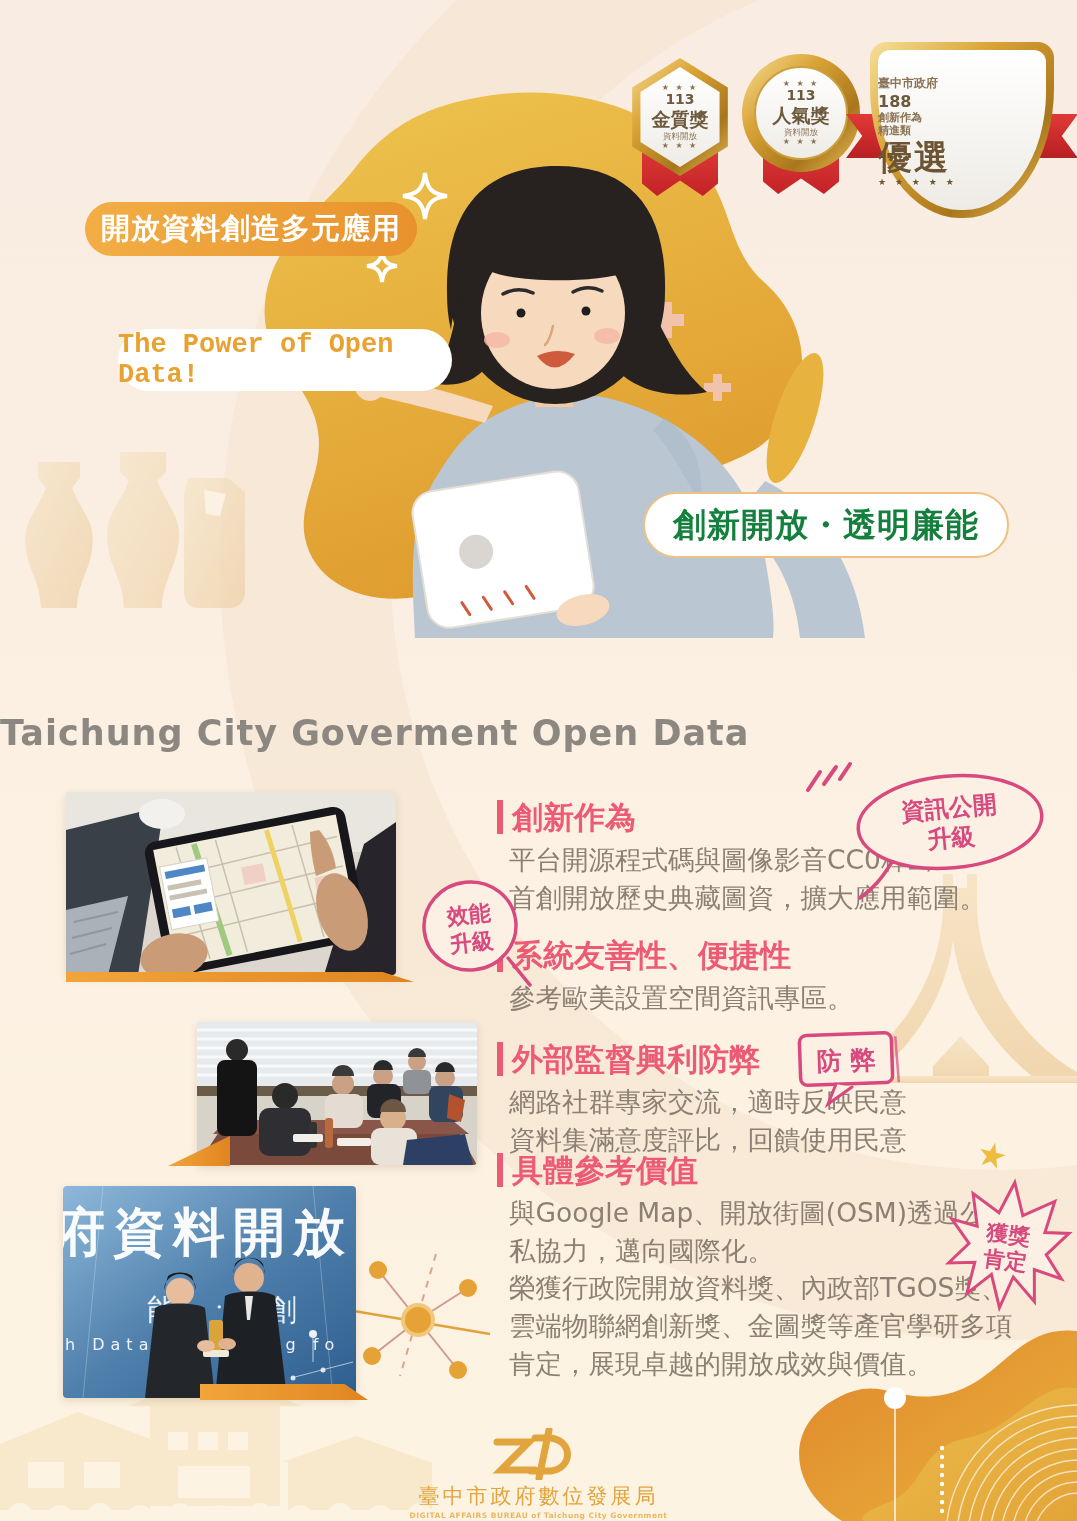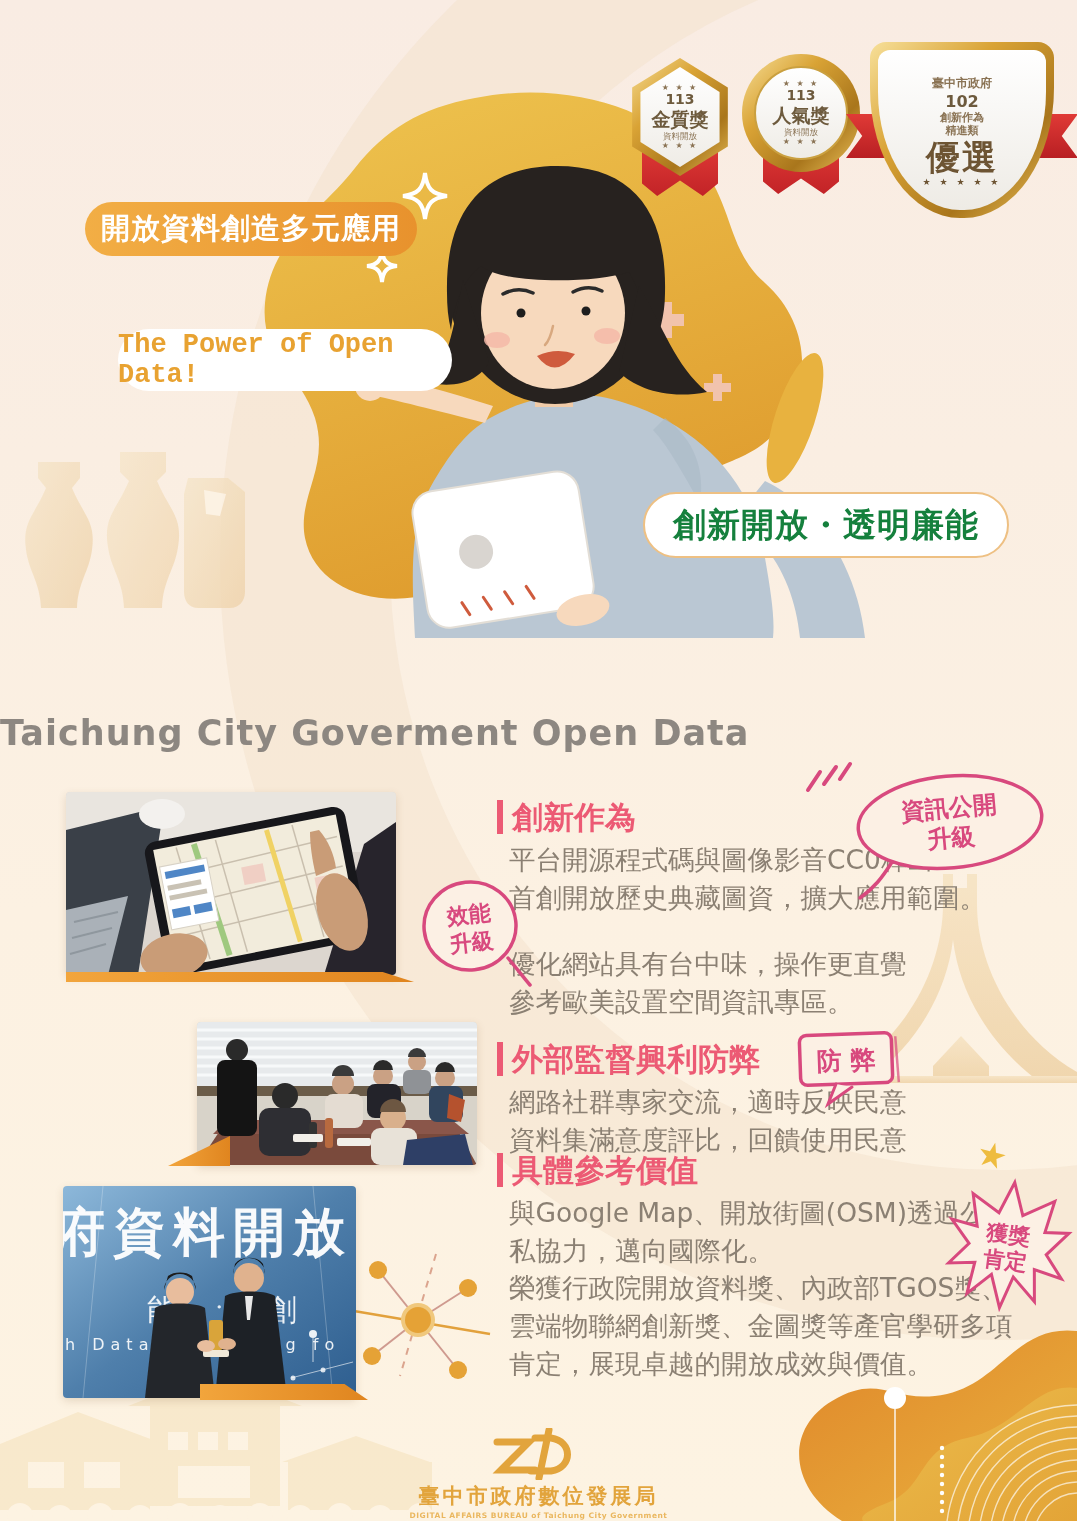--- a/index.html
+++ b/index.html
@@ -33,21 +33,21 @@
   .shield-wrap { position:absolute; left:862px; top:42px; width:200px; height:180px; }
   .shield-rib { position:absolute; left:-16px; top:72px; width:232px; height:44px;
       background:linear-gradient(180deg,#e03a36,#b81f23);
       clip-path:polygon(0 0,100% 0,93% 50%,100% 100%,0 100%,7% 50%); }
   .shield-outer { position:absolute; left:8px; top:0; width:184px; height:176px;
       background:linear-gradient(135deg,#f7e09a 0%,#d9a335 35%,#a9761c 70%,#eec45c 100%);
       border-radius:16px 16px 90px 90px / 16px 16px 130px 130px; }
   .shield-inner { position:absolute; left:8px; top:8px; width:168px; height:160px;
       background:linear-gradient(180deg,#ffffff,#eeebe5);
       border-radius:12px 12px 82px 82px / 12px 12px 118px 118px;
-      display:flex; flex-direction:column; justify-content:center; align-items:center; padding-top:2px; }
+      display:flex; flex-direction:column; justify-content:center; align-items:flex-start; padding-top:2px; }
   .shield-org { font-size:12px; font-weight:bold; color:#8a7354; }
   .shield-year { font-size:16px; font-weight:bold; color:#6d5a3d; }
   .shield-award { font-size:11px; font-weight:bold; color:#8a7354; line-height:1.25; }
   .shield-rank { font-size:34px; font-weight:bold; color:#6d5433; letter-spacing:2px; line-height:1.15; }
   .shield-stars { font-size:9px; color:#6d5433; letter-spacing:3px; }
 
   
   .pill { position:absolute; display:flex; align-items:center; justify-content:center; border-radius:40px; }
   .tag-pill { left:85px; top:202px; width:332px; height:54px;
       background:linear-gradient(90deg,#f2ae45,#e8922d); color:#fff; font-size:29px; font-weight:bold; letter-spacing:1px; }
@@ -68,21 +68,21 @@
   .sec-body { margin-top:7px; padding-left:12px; }
   .sec-line { font-size:26.5px; color:#8b8073; line-height:1.42; white-space:nowrap; }
   .s4-star { position:absolute; right:-30px; top:-18px; font-size:34px; color:#eebc3f; transform:rotate(14deg); }
 
   
   .photo { position:absolute; border-radius:4px; overflow:hidden; box-shadow:0 3px 8px rgba(120,90,50,.18); }
   .accent { position:absolute; background:linear-gradient(90deg,#f2a53c,#e0851f); }
 
   
   .footer { position:absolute; left:0; top:1428px; width:100%; text-align:center; }
-  .bureau { font-size:21px; font-weight:bold; color:#e2a43c; letter-spacing:3px; margin-top:2px; }
+  .bureau { font-size:21px; font-weight:normal; color:#e2a43c; letter-spacing:3px; margin-top:2px; }
   .bureau-en { font-size:7.5px; font-weight:bold; color:#eab75f; letter-spacing:.5px; margin-top:1px; }
 
   svg { display:block; }
   .abs { position:absolute; }
 </style>
 </head>
 <body>
 
 <div class="poster">
 
@@ -289,21 +289,21 @@
         <div class="badge-stars">★ ★ ★</div>
       </div>
     </div>
   </div>
 
   <div class="shield-wrap">
     <div class="shield-rib"></div>
     <div class="shield-outer">
       <div class="shield-inner">
         <div class="shield-org">臺中市政府</div>
-        <div class="shield-year">102</div>
+        <div class="shield-year">188</div>
         <div class="shield-award">創新作為</div>
         <div class="shield-award">精進類</div>
         <div class="shield-rank">優選</div>
         <div class="shield-stars">★ ★ ★ ★ ★</div>
       </div>
     </div>
   </div>
 
   <div class="pill tag-pill">開放資料創造多元應用</div>
   <div class="pill speech-pill">The Power of Open Data!</div>
@@ -437,22 +437,22 @@
 
   <div class="section" style="top:800px">
     <div class="sec-head">創新作為</div>
     <div class="sec-body">
       <div class="sec-line">平台開源程式碼與圖像影音CC0釋出</div>
       <div class="sec-line">首創開放歷史典藏圖資，擴大應用範圍。</div>
     </div>
   </div>
 
   <div class="section" style="top:938px">
+    <div class="sec-head">系統友善性、便捷性</div>
     <div class="sec-body">
-      <div class="sec-line">優化網站具有台中味，操作更直覺</div>
       <div class="sec-line">參考歐美設置空間資訊專區。</div>
     </div>
   </div>
 
   <div class="section" style="top:1042px">
     <div class="sec-head">外部監督興利防弊</div>
     <div class="sec-body">
       <div class="sec-line">網路社群專家交流，適時反映民意</div>
       <div class="sec-line">資料集滿意度評比，回饋使用民意</div>
     </div>

